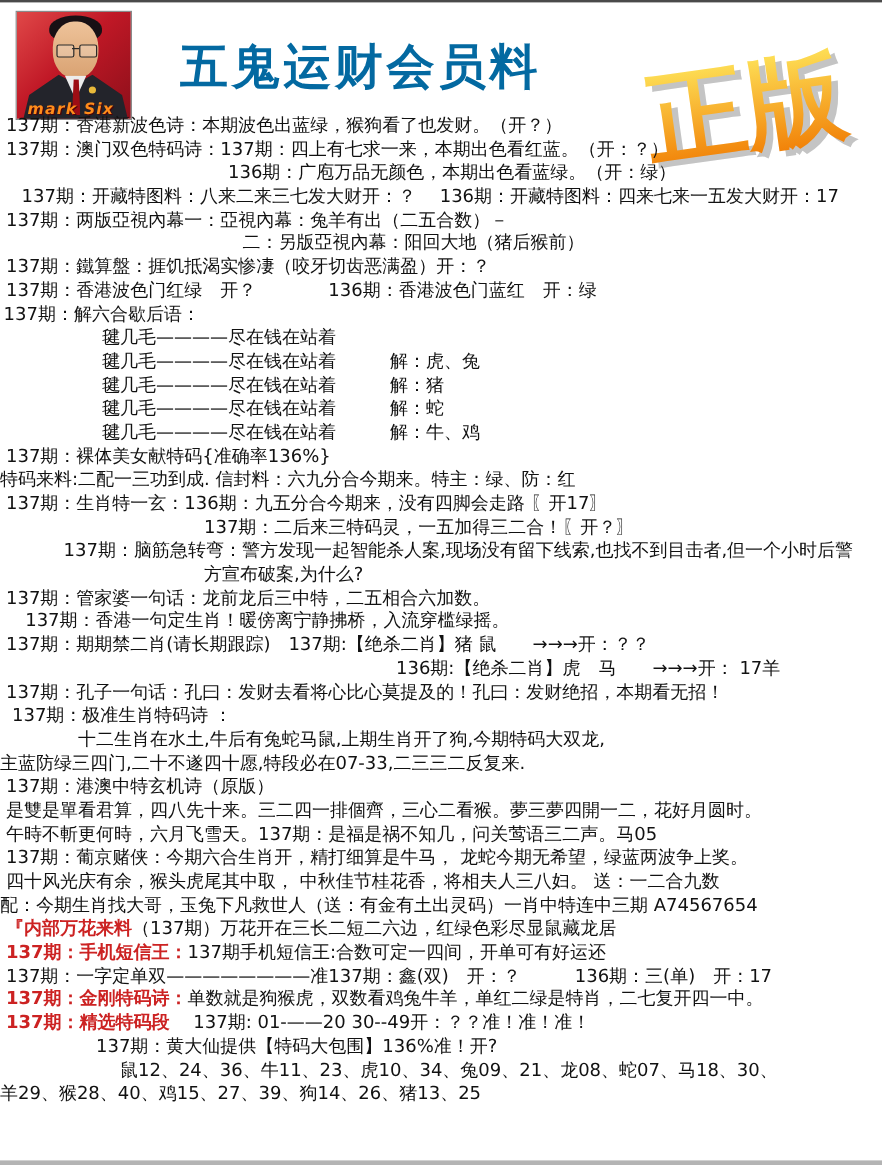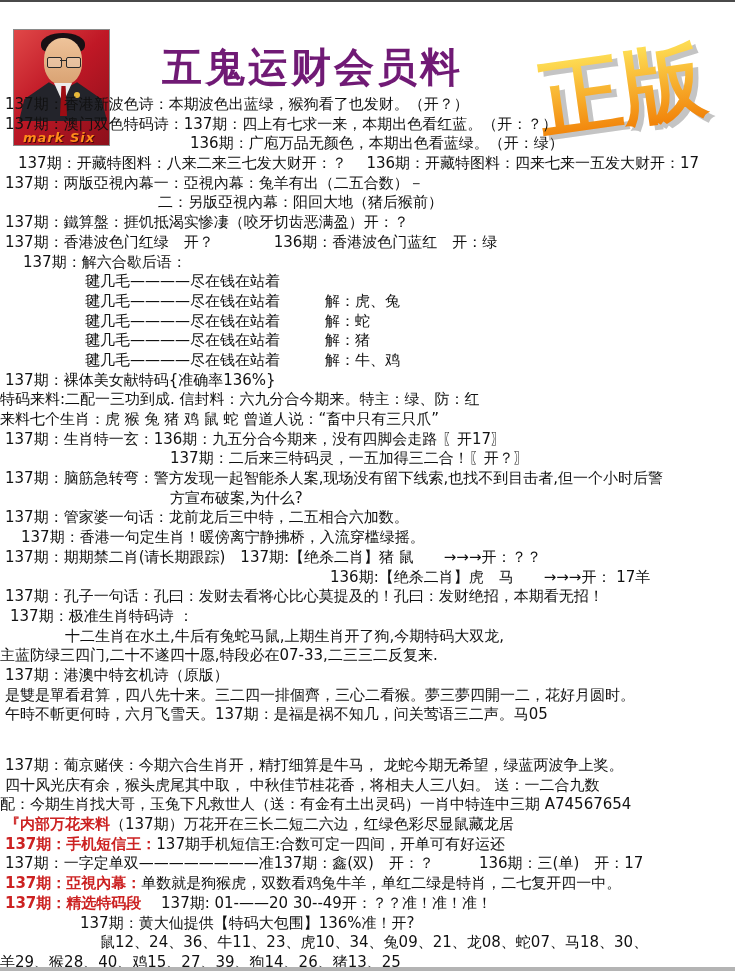--- a/index.html
+++ b/index.html
@@ -4,29 +4,29 @@
 <style>
   html,body{margin:0;padding:0;background:#fff;}
   .page{
     position:relative;width:735px;height:971px;background:#ffffff;overflow:hidden;
     font-family:"DejaVu Sans","Liberation Sans",sans-serif;
     border-top:2px solid #4a4a4a;box-sizing:border-box;
   }
   .bottom-bar{position:absolute;left:0;bottom:0;width:735px;height:4px;background:#b4b4b4;}
   
   .page-title{
-    position:absolute;left:150px;top:26px;margin:12px;
-    font-size:40px;font-weight:bold;color:#701a75;letter-spacing:3px;white-space:nowrap;
+    position:absolute;left:150px;top:26px;margin:0;
+    font-size:40px;font-weight:bold;color:#0369a1;letter-spacing:3px;white-space:nowrap;
   }
   .badge-svg{position:absolute;left:532px;top:18px;}
   
   .photo{
-    position:absolute;left:13px;top:7px;width:97px;height:117px;
+    position:absolute;left:13px;top:7px;width:97px;height:91px;
     background:linear-gradient(135deg,#e04848 0%,#c01826 45%,#8c0f1a 100%);
-    border:1px solid #8a8a8a;box-sizing:border-box;overflow:hidden;margin-top:20px;
+    border:1px solid #8a8a8a;box-sizing:border-box;overflow:hidden;
   }
   .photo .hair{position:absolute;left:27px;top:3px;width:44px;height:22px;background:#181014;border-radius:50% 50% 42% 42%;}
   .photo .face{position:absolute;left:30px;top:8px;width:38px;height:47px;background:linear-gradient(#eec39a,#d9a272);border-radius:46%;}
   .photo .glass{position:absolute;top:27px;width:13px;height:9px;border:1px solid #2a2a2a;background:rgba(250,250,255,.22);border-radius:2px;}
   .photo .glass.l{left:33px;} .photo .glass.r{left:52px;}
   .photo .bridge{position:absolute;left:46px;top:30px;width:6px;height:1px;background:#2a2a2a;}
   .photo .suit{position:absolute;left:5px;top:49px;width:88px;height:42px;background:#23242b;
     clip-path:polygon(0 100%,6% 48%,34% 8%,50% 26%,66% 8%,94% 48%,100% 100%);}
   .photo .shirt{position:absolute;left:40px;top:53px;width:18px;height:20px;background:#ececec;
     clip-path:polygon(0 0,100% 0,50% 100%);}
@@ -75,54 +75,53 @@
     <text x="10" y="102" font-size="84" font-weight="bold" fill="#c4c4c4" transform="rotate(-8 100 64)">正版</text>
     <text x="5" y="97" font-size="84" font-weight="bold" fill="url(#badgeGrad)" transform="rotate(-8 100 64)">正版</text>
   </svg>
 
   <div class="content">
       <div class="line" style="padding-left: 5px;"><span>137期：香港新波色诗：本期波色出蓝绿，猴狗看了也发财。（开？）</span></div>
       <div class="line" style="padding-left: 5px;"><span>137期：澳门双色特码诗：137期：四上有七求一来，本期出色看红蓝。（开：？）</span></div>
       <div class="line" style="padding-left: 190px;"><span>136期：广庖万品无颜色，本期出色看蓝绿。（开：绿）</span></div>
       <div class="line" style="padding-left: 18px;"><span>137期：开藏特图料：八来二来三七发大财开：？　 136期：开藏特图料：四来七来一五发大财开：17</span></div>
       <div class="line" style="padding-left: 5px;"><span>137期：两版亞視內幕一：亞視內幕：兔羊有出（二五合数）－</span></div>
-      <div class="line" style="padding-left: 158px;"><span>二：另版亞視內幕：阳回大地（猪后猴前）</span></div>
+      <div class="line" style="padding-left: 158px; margin-left: 44px;"><span>二：另版亞視內幕：阳回大地（猪后猴前）</span></div>
       <div class="line" style="padding-left: 5px;"><span>137期：鐵算盤：捱饥抵渴实惨凄（咬牙切齿恶满盈）开：？</span></div>
       <div class="line" style="padding-left: 5px;"><span>137期：香港波色门红绿　开？　　　　136期：香港波色门蓝红　开：绿</span></div>
-      <div class="line" style="padding-left: 23px;"><span>137期：解六合歇后语：</span></div>
+      <div class="line" style="padding-left: 3px;"><span>137期：解六合歇后语：</span></div>
       <div class="line" style="padding-left: 85px;"><span>毽几毛————尽在钱在站着</span></div>
       <div class="line" style="padding-left: 85px;"><span>毽几毛————尽在钱在站着　　　解：虎、兔</span></div>
+      <div class="line" style="padding-left: 85px;"><span>毽几毛————尽在钱在站着　　　解：猪</span></div>
       <div class="line" style="padding-left: 85px;"><span>毽几毛————尽在钱在站着　　　解：蛇</span></div>
-      <div class="line" style="padding-left: 85px;"><span>毽几毛————尽在钱在站着　　　解：猪</span></div>
       <div class="line" style="padding-left: 85px;"><span>毽几毛————尽在钱在站着　　　解：牛、鸡</span></div>
       <div class="line" style="padding-left: 5px;"><span>137期：裸体美女献特码{准确率136%}</span></div>
       <div class="line"><span>特码来料:二配一三功到成. 信封料：六九分合今期来。特主：绿、防：红</span></div>
-      <div class="line"><span>来料七个生肖：虎 猴 兔 猪 鸡 鼠 蛇 曾道人说：“畜中只有三只爪”</span></div>
       <div class="line" style="padding-left: 5px;"><span>137期：生肖特一玄：136期：九五分合今期来，没有四脚会走路 〖开17〗</span></div>
       <div class="line" style="padding-left: 170px;"><span>137期：二后来三特码灵，一五加得三二合！〖开？〗</span></div>
-      <div class="line" style="padding-left: 5px;"><span>137期：脑筋急转弯：警方发现一起智能杀人案,现场没有留下线索,也找不到目击者,但一个小时后警</span></div>
+      <div class="line" style="padding-left: 5px; margin-left: 48px;"><span>137期：脑筋急转弯：警方发现一起智能杀人案,现场没有留下线索,也找不到目击者,但一个小时后警</span></div>
       <div class="line" style="padding-left: 170px;"><span>方宣布破案,为什么?</span></div>
       <div class="line" style="padding-left: 5px;"><span>137期：管家婆一句话：龙前龙后三中特，二五相合六加数。</span></div>
       <div class="line" style="padding-left: 21px;"><span>137期：香港一句定生肖！暖傍离宁静拂桥，入流穿槛绿摇。</span></div>
       <div class="line" style="padding-left: 5px;"><span>137期：期期禁二肖(请长期跟踪)　137期:【绝杀二肖】猪 鼠　　→→→开：？？</span></div>
       <div class="line" style="padding-left: 330px;"><span>136期:【绝杀二肖】虎　马　　→→→开： 17羊</span></div>
       <div class="line" style="padding-left: 5px;"><span>137期：孔子一句话：孔曰：发财去看将心比心莫提及的！孔曰：发财绝招，本期看无招！</span></div>
       <div class="line" style="padding-left: 10px;"><span>137期：极准生肖特码诗 ：</span></div>
       <div class="line" style="padding-left: 65px;"><span>十二生肖在水土,牛后有兔蛇马鼠,上期生肖开了狗,今期特码大双龙,</span></div>
       <div class="line" style=""><span>主蓝防绿三四门,二十不遂四十愿,特段必在07-33,二三三二反复来.</span></div>
       <div class="line" style="padding-left: 5px;"><span>137期：港澳中特玄机诗（原版）</span></div>
       <div class="line" style="padding-left: 5px;"><span>是雙是單看君算，四八先十来。三二四一排個齊，三心二看猴。夢三夢四開一二，花好月圆时。</span></div>
       <div class="line" style="padding-left: 5px;"><span>午時不斬更何時，六月飞雪天。137期：是福是祸不知几，问关莺语三二声。马05</span></div>
-      <div class="line" style="padding-left: 5px; margin-top: 31px;"><span>137期：葡京赌侠：今期六合生肖开，精打细算是牛马， 龙蛇今期无希望，绿蓝两波争上奖。</span></div>
+      <div class="line" style="padding-left: 5px;"><span>137期：葡京赌侠：今期六合生肖开，精打细算是牛马， 龙蛇今期无希望，绿蓝两波争上奖。</span></div>
       <div class="line" style="padding-left: 5px;"><span>四十风光庆有余，猴头虎尾其中取， 中秋佳节桂花香，将相夫人三八妇。 送：一二合九数</span></div>
       <div class="line"><span>配：今期生肖找大哥，玉兔下凡救世人（送：有金有土出灵码）一肖中特连中三期 A74567654</span></div>
       <div class="line" style="padding-left: 5px;"><span class="red">『内部万花来料</span><span>（137期）万花开在三长二短二六边，红绿色彩尽显鼠藏龙居</span></div>
       <div class="line" style="padding-left: 5px;"><span class="red">137期：手机短信王：</span><span>137期手机短信王:合数可定一四间，开单可有好运还</span></div>
       <div class="line" style="padding-left: 5px;"><span>137期：一字定单双————————准137期：鑫(双)　开：？　　　136期：三(单)　开：17</span></div>
-      <div class="line" style="padding-left: 5px;"><span class="red">137期：亞視內幕：</span><span>单数就是狗猴虎，双数看鸡兔牛羊，单红二绿是特肖，二七复开四一中。</span></div>
+      <div class="line" style="padding-left: 5px;"><span class="red">137期：金刚特码诗：</span><span>单数就是狗猴虎，双数看鸡兔牛羊，单红二绿是特肖，二七复开四一中。</span></div>
       <div class="line" style="padding-left: 5px;"><span class="red">137期：精选特码段</span><span>　 137期: 01-——20 30--49开：？？准！准！准！</span></div>
       <div class="line" style="padding-left: 80px;"><span>137期：黄大仙提供【特码大包围】136%准！开?</span></div>
       <div class="line" style="padding-left: 100px;"><span>鼠12、24、36、牛11、23、虎10、34、兔09、21、龙08、蛇07、马18、30、</span></div>
       <div class="line"><span>羊29、猴28、40、鸡15、27、39、狗14、26、猪13、25</span></div>
     </div>
 
   <div class="bottom-bar"></div>
 </div>
 
 </body></html>

